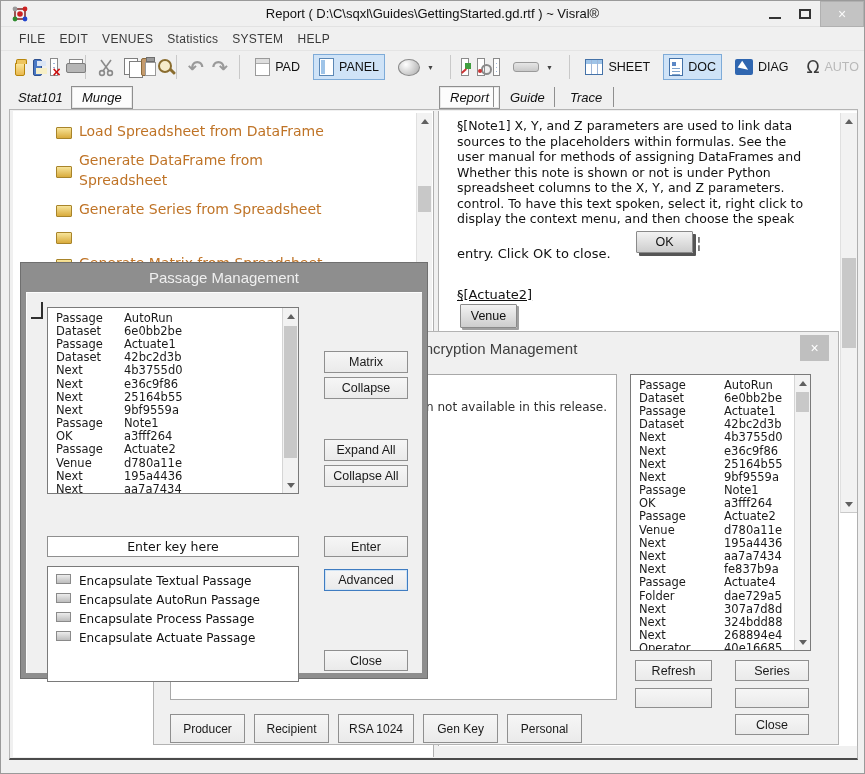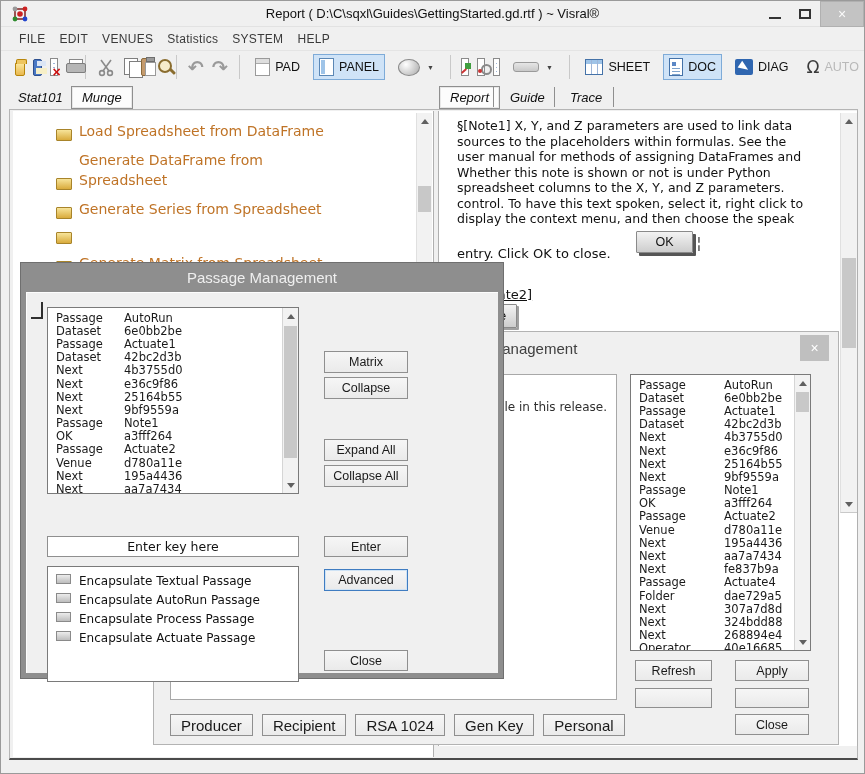--- a/index.html
+++ b/index.html
@@ -77,21 +77,21 @@
   
   .tabrow { position:absolute; left:0; top:82px; right:0; height:26px; }
   .tab { position:absolute; top:3px; font-style:italic; font-size:13px; color:#111; padding:3px 10px; }
   .tab-boxed { border:1px solid #8f8f8f; background:#fcfcfc; box-shadow:inset 0 0 0 1px #e8e8e8; }
   .tab-plain { border:1px solid transparent; }
   .tab-sep { position:absolute; top:4px; width:1px; height:20px; background:#8f8f8f; }
   
   .main-frame { position:absolute; left:8px; top:108px; width:849px; height:651px; border-top:1px solid #b5b5b5; border-left:1px solid #b5b5b5; border-right:1px solid #b5b5b5; border-bottom:2px solid #4a4a4a; background:#f0f0f0; }
   .tree-panel { position:absolute; left:12px; top:110px; width:421px; height:646px; background:#ffffff; border-right:1px solid #b0b0b0; }
   .tree-list { position:absolute; left:43px; top:10px; width:330px; }
-  .tree-item { display:flex; align-items:flex-end; margin-bottom:9px; }
+  .tree-item { display:flex; align-items:center; margin-bottom:9px; }
   .tree-folder-icon { flex:0 0 auto; width:16px; height:12px; margin:4px 7px 0 0; background:linear-gradient(#f7e49a,#d9ab3c); border:1px solid #a8842a; border-radius:1px; }
   .tree-label { font-family:"DejaVu Sans", sans-serif; font-size:14px; line-height:20px; color:#bf7326; white-space:pre-line; }
   .doc-panel { position:absolute; left:437px; top:110px; width:420px; height:635px; background:#ffffff; border-left:1px solid #b0b0b0; border-right:1px solid #b0b0b0; }
   .doc-text { position:absolute; left:18px; top:7px; width:390px; font-family:"DejaVu Sans", sans-serif; font-size:12.5px; line-height:15.5px; color:#111; }
   .doc-entry-line, .doc-actuate { position:absolute; left:18px; font-family:"DejaVu Sans", sans-serif; font-size:13px; color:#111; }
   .doc-entry-line { top:135px; }
   .doc-actuate { top:176px;text-decoration:underline; }
   .cursor-mark { position:absolute; left:258px; top:123px; font-size:15px; color:#333; }
   
   .push-btn { position:absolute; display:flex; align-items:center; justify-content:center; font-size:12.5px; color:#111; background:linear-gradient(#f3f3f3,#cdcdcd); border:1px solid #8a8a8a; border-radius:1px; }
@@ -102,21 +102,21 @@
   .sb-btn { position:absolute; left:0; width:100%; height:16px; display:flex; align-items:center; justify-content:center; }
   .tri-up { width:0; height:0; border-left:4px solid transparent; border-right:4px solid transparent; border-bottom:5px solid #606060; }
   .tri-down { width:0; height:0; border-left:4px solid transparent; border-right:4px solid transparent; border-top:5px solid #606060; }
   .sb-thumb { position:absolute; left:1px; right:1px; background:#c8c8c8; }
   .tree-sb { right:1px; top:2px; width:16px; height:560px; }
   .doc-sb { left:401px; top:2px; width:17px; height:400px; border-bottom:1px solid #c9c9c9; }
   
   .btn { position:absolute; display:flex; align-items:center; justify-content:center; font-size:12.5px; color:#1a1a1a; background:linear-gradient(#f6f6f6,#eaeaea); border:1px solid #8f8f8f; }
   .btn-focus { border:1px solid #3f7cc1; box-shadow:inset 0 0 0 1px #cfe3f5; }
   
-  .pm-dialog { position:absolute; left:20px; top:262px; width:482px; height:415px; background:#8e8e8e; z-index:30; box-shadow:0 0 0 1px #6f6f6f; }
+  .pm-dialog { position:absolute; left:20px; top:262px; width:406px; height:415px; background:#8e8e8e; z-index:30; box-shadow:0 0 0 1px #6f6f6f; }
   .pm-title { height:29px; display:flex; align-items:center; justify-content:center; font-size:15px; color:#efefef; }
   .pm-content { position:absolute; left:5px; right:5px; top:29px; bottom:5px; background:#f0f0f0; border-top:1px solid #fdfdfd; border-left:1px solid #fdfdfd; }
   .corner-mark { position:absolute; left:4px; top:9px; width:12px; height:17px; border-right:2px solid #2f2f2f; border-bottom:2px solid #2f2f2f; }
   .listbox { position:absolute; background:#fff; border:1px solid #7a7a7a; overflow:hidden; }
   .pm-listbox { left:20px; top:14px; width:252px; height:187px; }
   .lb-rows { position:absolute; left:0; top:3px; right:17px; }
   .lb-row { display:flex; padding-left:8px; height:13.2px; align-items:center; }
   .lb-row span { font-family:"DejaVu Sans", sans-serif; font-size:11.5px; color:#1a1a1a; white-space:nowrap; }
   .col-type { width:68px; flex:0 0 auto; }
   .enc-list .col-type { width:85px; }
@@ -140,21 +140,21 @@
   .enc-close { position:absolute; right:9px; top:3px; width:29px; height:26px; background:#bfbfbf; color:#fff; font-size:14px; display:flex; align-items:center; justify-content:center; }
   .enc-notice-box { position:absolute; left:16px; top:42px; width:447px; height:326px; background:#fff; border:1px solid #a8a8a8; }
   .enc-notice { position:absolute; right:9px; top:25px; font-family:"DejaVu Sans", sans-serif; font-size:12px; color:#2f2f2f; white-space:nowrap; }
   .enc-listbox { left:476px; top:42px; width:181px; height:277px; }
   .enc-btn-refresh { left:481px; top:328px; width:77px; height:21px; }
   .enc-btn-apply   { left:581px; top:328px; width:74px; height:21px; }
   .enc-btn-blank1  { left:481px; top:356px; width:77px; height:20px; }
   .enc-btn-blank2  { left:581px; top:356px; width:74px; height:20px; }
   .enc-btn-close   { left:581px; top:382px; width:74px; height:21px; }
   .enc-key-row { position:absolute; left:16px; top:382px; height:21px; display:flex; gap:9px; }
-  .enc-key-row .kbtn { position:static; min-width:75px; height:22px; padding:0 10px; display:flex; align-items:center; justify-content:center; font-size:15px; color:#1a1a1a; background:linear-gradient(#f6f6f6,#eaeaea); border:1px solid #8f8f8f; }
+  .enc-key-row .kbtn { position:static; min-width:75px; height:29px; padding:0 10px; display:flex; align-items:center; justify-content:center; font-size:12px; color:#1a1a1a; background:linear-gradient(#f6f6f6,#eaeaea); border:1px solid #8f8f8f; }
 </style>
 </head>
 <body>
 
 <div class="titlebar">
   <svg class="app-icon" viewBox="0 0 18 18">
     <rect x="4" y="4" width="10" height="10" fill="none" stroke="#7a1010" stroke-width="1.4"></rect>
     <circle cx="4" cy="4" r="2.4" fill="#9a9a9a"></circle>
     <circle cx="14" cy="4" r="2.4" fill="#cc2222"></circle>
     <circle cx="4" cy="14" r="2.4" fill="#2e8b2e"></circle>
@@ -444,21 +444,21 @@
       <div class="sb-btn" style="top:0">
           <span class="tri-up"></span>
         </div>
       <div class="sb-thumb" style="top:17px; height:20px"></div>
       <div class="sb-btn" style="bottom:0">
           <span class="tri-down"></span>
         </div>
     </div>
   </div>
   <div class="btn enc-btn-refresh">Refresh</div>
-  <div class="btn enc-btn-apply">Apply</div>
+  <div class="btn enc-btn-apply">Series</div>
   <div class="btn enc-btn-blank1"></div>
   <div class="btn enc-btn-blank2"></div>
   <div class="btn enc-btn-close">Close</div>
   <div class="enc-key-row">
 
   <div class="kbtn">Producer</div>
       <div class="kbtn">Recipient</div>
       <div class="kbtn">RSA 1024</div>
       <div class="kbtn">Gen Key</div>
       <div class="kbtn">Personal</div>

